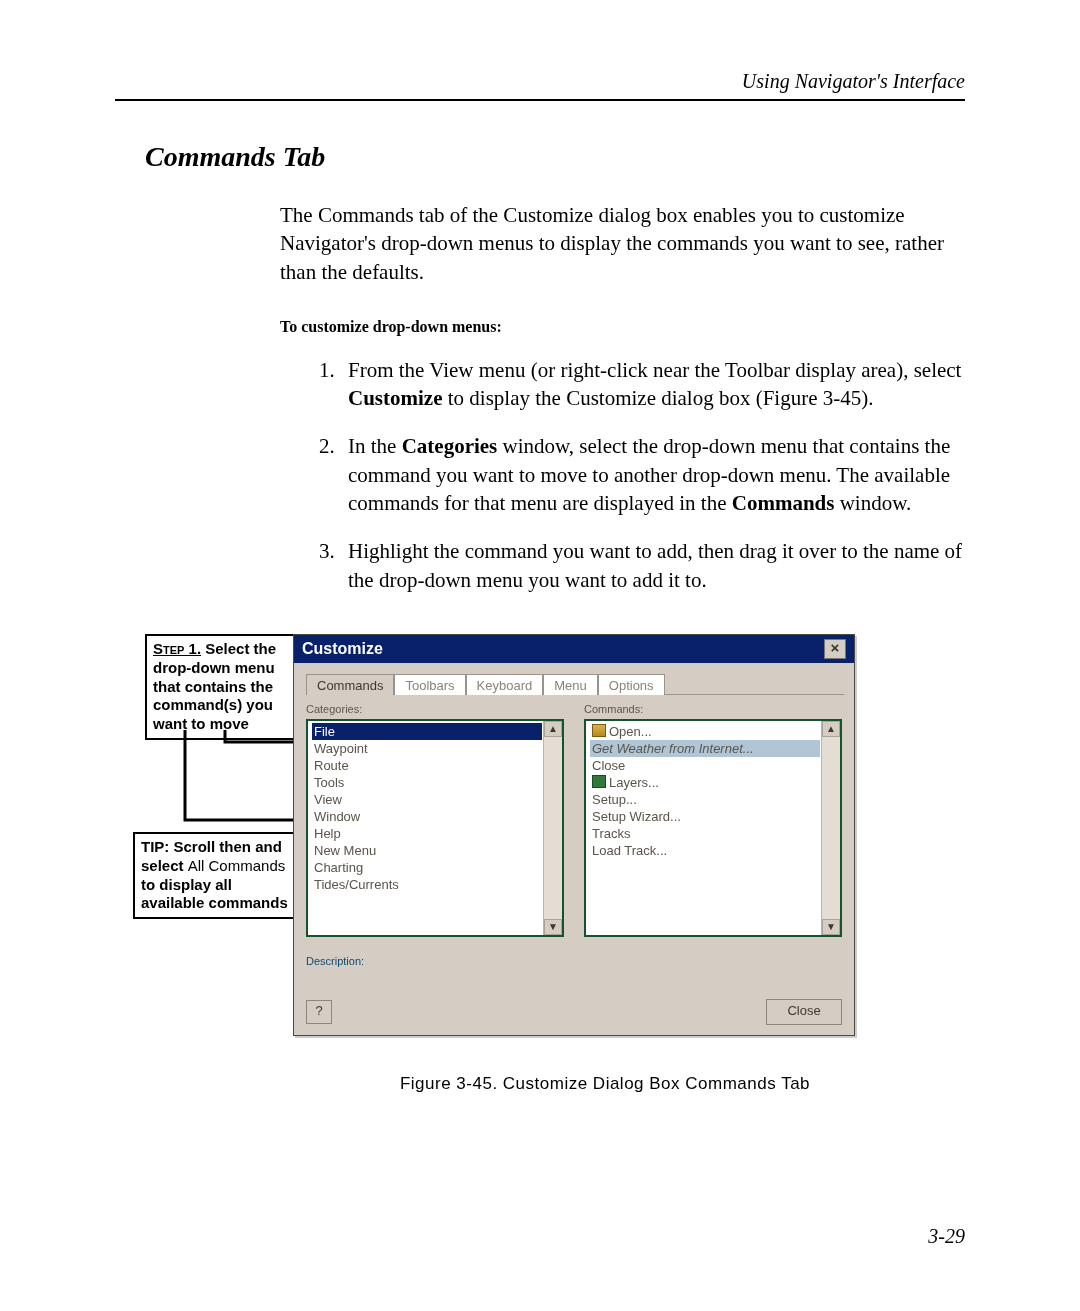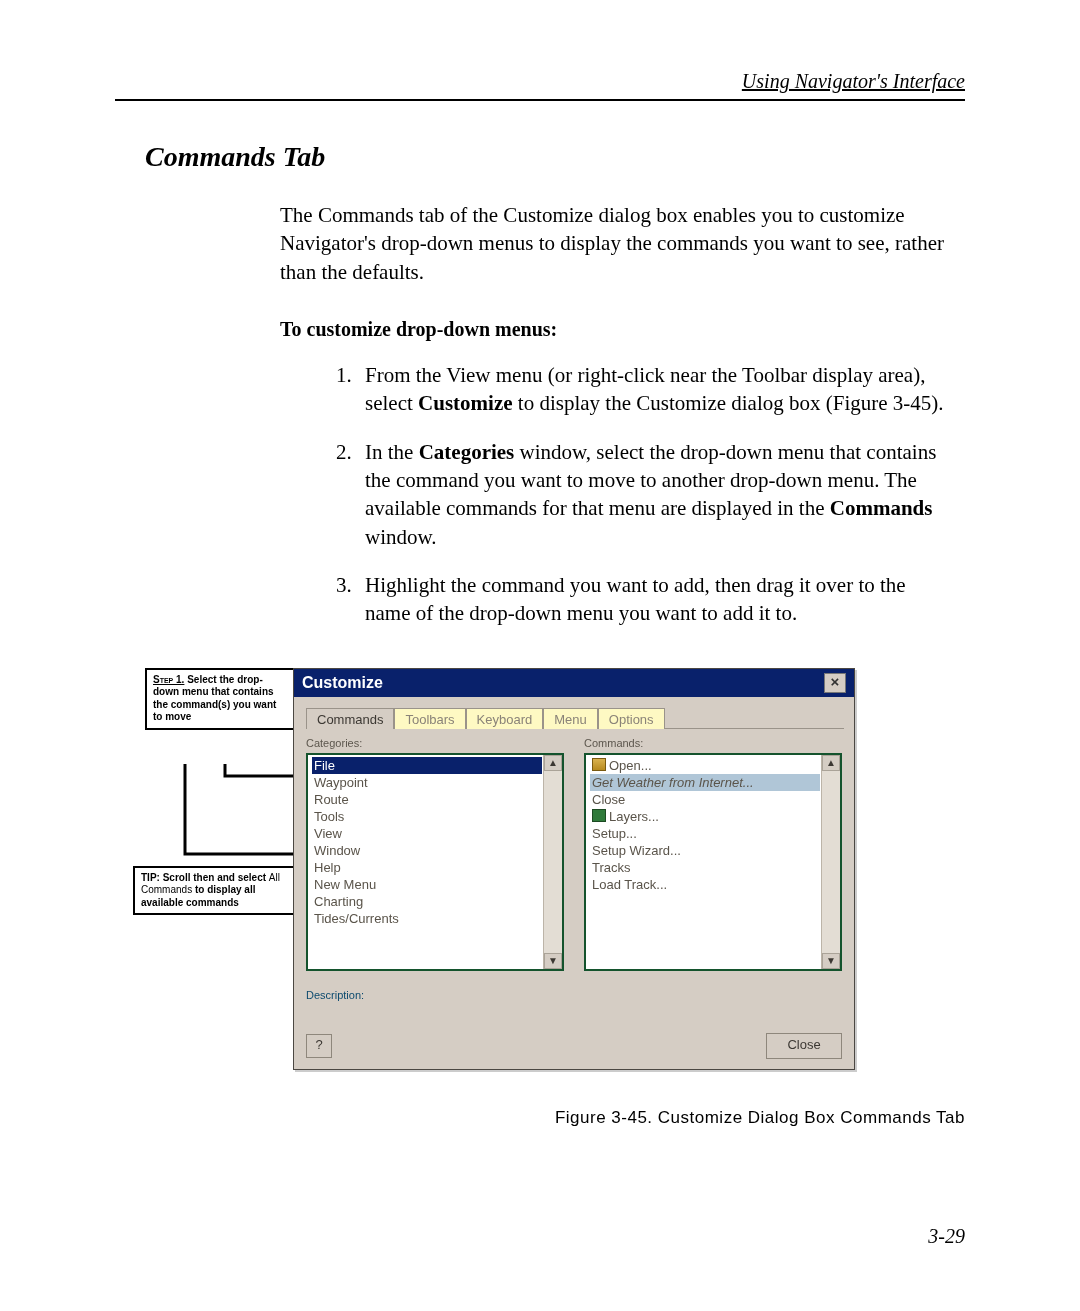--- a/index.html
+++ b/index.html
@@ -14,46 +14,45 @@
     width: 1080px;
     min-height: 1311px;
     padding: 70px 115px 60px 115px;
     position: relative;
   }
   .running-header {
     text-align: right;
     font-style: italic;
     font-size: 20px;
     margin-bottom: 6px;
-    text-decoration: underline;
   }
   .rule {
     border: none;
     border-top: 2px solid #000;
     margin: 0 0 40px 0;
   }
   .section-title {
     font-size: 28px;
     font-weight: bold;
     font-style: italic;
     margin: 0 0 28px 30px;
   }
   .body-area {
     margin-left: 165px;
     font-size: 21px;
     line-height: 1.35;
   }
   .para { margin: 0 0 20px 0; }
   .subhead {
     font-weight: bold;
-    font-size: 20px;
+    font-size: 16px;
     margin: 30px 0 18px 0;
   }
   ol.steps {
-    margin: 17px;
+    margin: 0;
     padding-left: 60px;
   }
   ol.steps > li {
     padding-left: 8px;
     margin-bottom: 20px;
     font-size: 21px;
   }
   .bold { font-weight: bold; }
 
   .figure-area {
@@ -63,21 +62,21 @@
     height: 420px;
     margin-left: 0;
   }
 
   
   .callout {
     position: absolute;
     border: 2px solid #000;
     background: #fff;
     font-family: Arial, Helvetica, sans-serif;
-    font-size: 10px;
+    font-size: 15px;
     line-height: 1.25;
     padding: 4px 6px;
     box-sizing: border-box;
   }
   .callout .step {
     font-weight: bold;
     text-decoration: underline;
     font-variant: small-caps;
   }
   .callout .boldsmall { font-weight: bold; }
@@ -123,21 +122,21 @@
     gap: 0;
     margin: 10px 10px 0 12px;
     border-bottom: 1px solid #9a938a;
     font-size: 13px;
     color: #8a8378;
   }
   .tab {
     padding: 3px 10px 2px 10px;
     border: 1px solid #9a938a;
     border-bottom: none;
-    background: #fef9c3;
+    background: #ffffff;
     position: relative;
     top: 1px;
     color: #8a8378;
   }
   .tab.active {
     color: #3c3833;
     background: #d5cdc4;
   }
   .pane {
     margin: 8px 12px 0 12px;
@@ -237,21 +236,21 @@
     line-height: 22px;
   }
 
   
   .arrow {
     position: absolute;
     pointer-events: none;
   }
 
   .figure-caption {
-    text-align: right;
+    text-align: center;
     font-family: Arial, Helvetica, sans-serif;
     font-size: 17px;
     letter-spacing: 0.5px;
     margin-top: 20px;
     margin-left: 130px;
   }
   .page-number {
     position: absolute;
     bottom: 63px;
     right: 115px;

